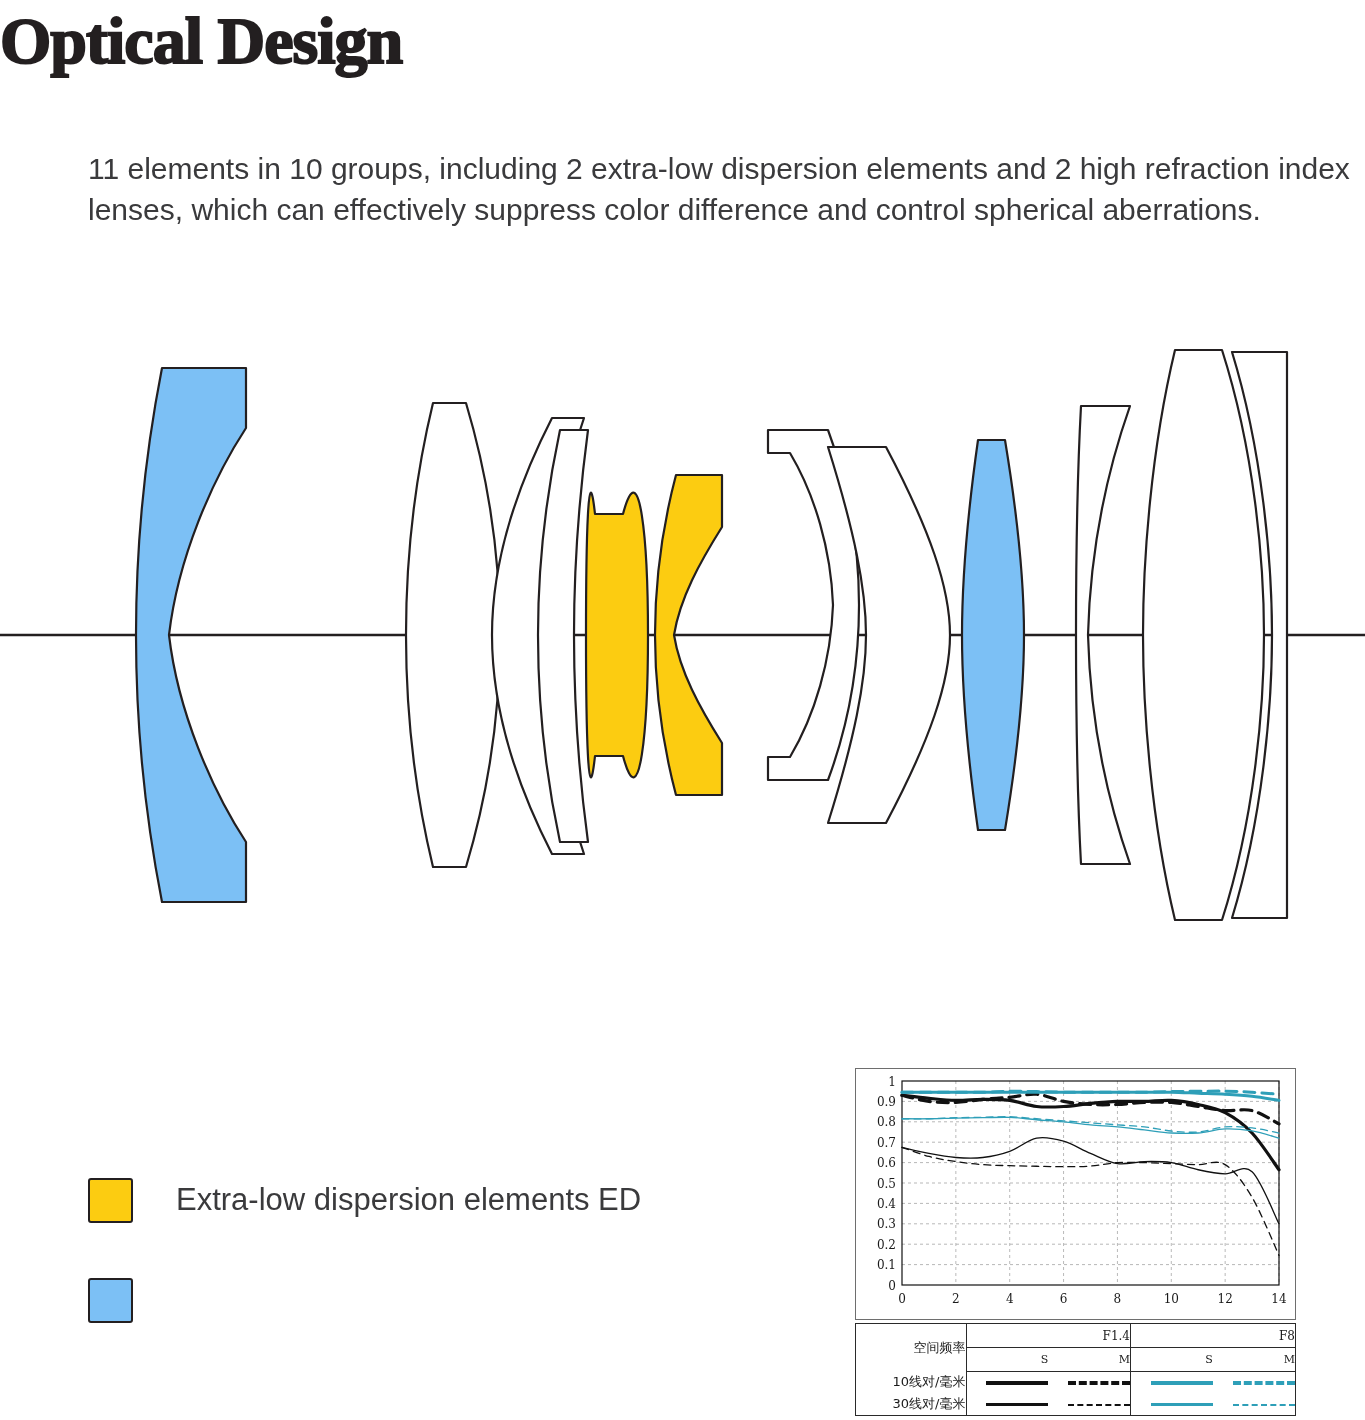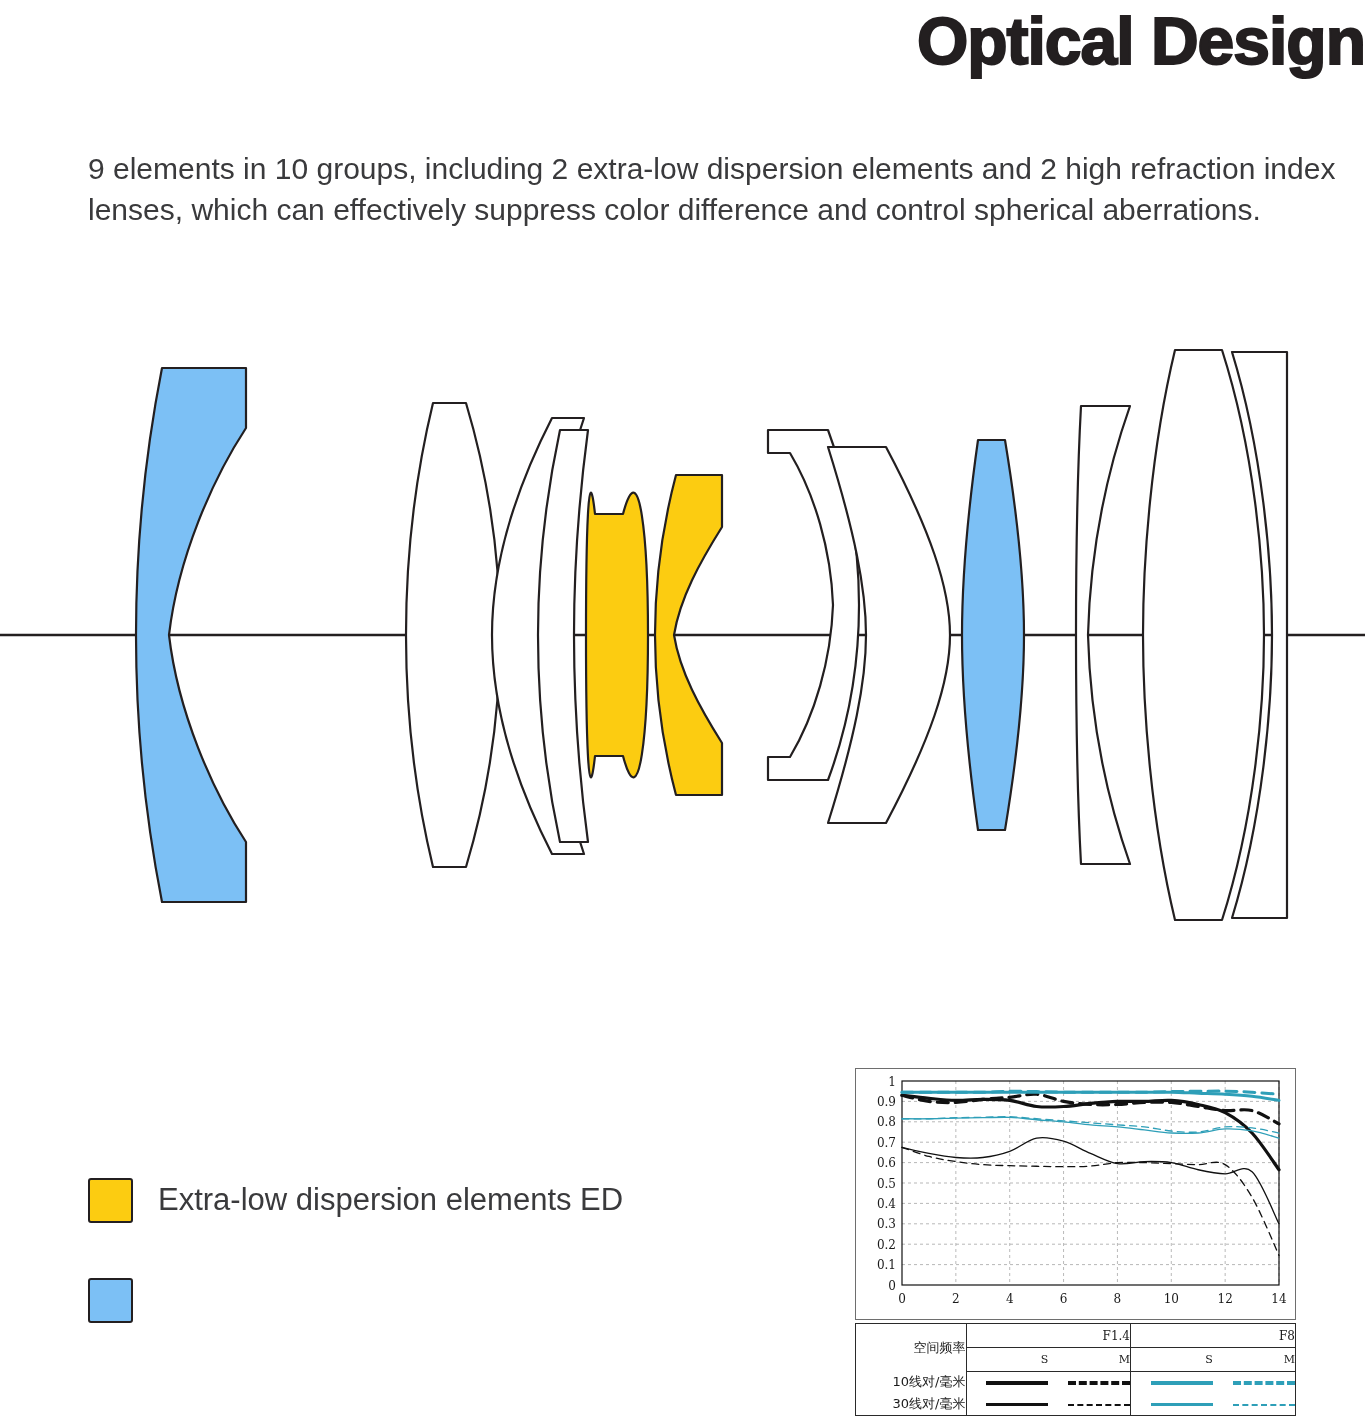--- a/index.html
+++ b/index.html
@@ -16,22 +16,22 @@
     color: #231f20;
     overflow: hidden;
   }
 
   
   #page-title {
     position: absolute;
     top: 2px;
     left: 0;
     width: 1365px;
-    text-align: right;
-    font-family: Liberation Sans, sans-serif;
+    text-align: left;
+    font-family: Liberation Serif, serif;
     font-weight: 700;
     font-size: 66px;
     line-height: 78px;
     letter-spacing: -1px;
     color: #231f20;
     -webkit-text-stroke: 2.0px #231f20;
   }
 
   
   #intro-paragraph {
@@ -69,21 +69,21 @@
     margin-bottom: 52px;
   }
   .legend-swatch {
     width: 45px;
     height: 45px;
     border: 2px solid #231f20;
     border-radius: 3px;
     flex: 0 0 auto;
   }
   .legend-label {
-    margin-left: 25px;
+    margin-left: 43px;
     font-size: 31px;
     line-height: 34px;
     color: #3a3a3c;
     white-space: nowrap;
   }
 
   
   #mtf-block {
     position: absolute;
     left: 855px;
@@ -152,21 +152,21 @@
     width: 62px;
     height: 0;
     vertical-align: middle;
   }
 </style>
 </head>
 <body>
 
 <div id="page-title">Optical Design</div>
 
-<p id="intro-paragraph">9 elements in 10 groups, including 2 extra-low dispersion elements and 2 high refraction index lenses, which can effectively suppress color difference and control spherical aberrations.</p>
+<p id="intro-paragraph">11 elements in 10 groups, including 2 extra-low dispersion elements and 2 high refraction index lenses, which can effectively suppress color difference and control spherical aberrations.</p>
 
 <div id="optical-diagram">
   <svg width="1365" height="620" viewBox="0 0 1365 620">
     <g id="lens-stack" fill="none" stroke="#231f20" stroke-width="2.2" stroke-linejoin="round">
 
       <line x1="0" y1="305" x2="1365" y2="305" stroke="#231f20" stroke-width="2.4"></line>
 
       <path fill="#7CC0F5" d="M 162,38 L 246,38 L 246,98
                C 212,150 178,228 169,305
                C 178,382 212,460 246,512

